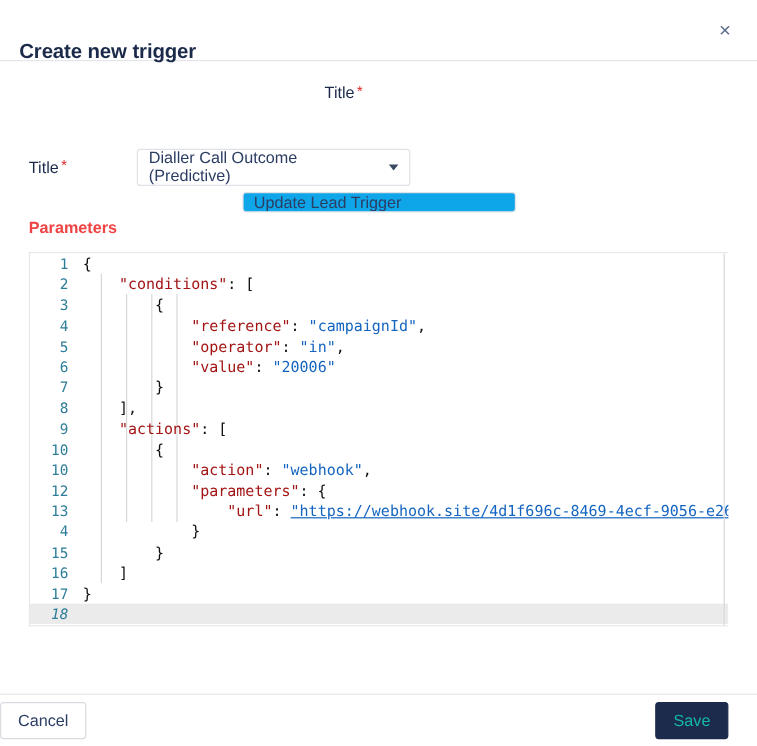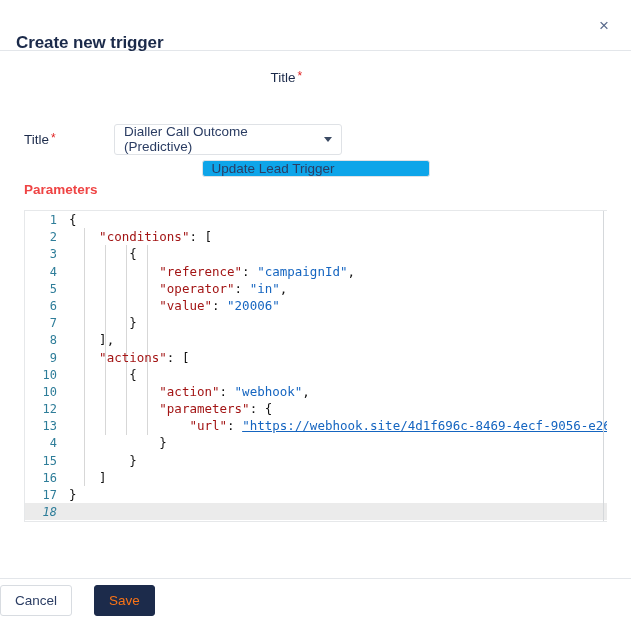--- a/index.html
+++ b/index.html
@@ -198,43 +198,43 @@
 
   
   .modal-footer {
     position: absolute;
     left: 0; right: 0;
     top: 578px;
     height: 44px;
     border-top: 1px solid #e3e6ea;
     display: flex;
     align-items: center;
-    justify-content: flex-start;
+    justify-content: space-between;
     padding-right: 24px;
     box-sizing: border-box;
-    gap: 22px;
+    gap: 8px;
   }
   .btn {
     font-family: "Liberation Sans", sans-serif;
     font-size: 13.5px;
     border-radius: 3px;
     padding: 0 14px;
     height: 31px;
     cursor: pointer;
     box-sizing: border-box;
   }
   .btn-cancel {
     background: #ffffff;
     border: 1px solid #d8dce1;
     color: #2b3d63;
   }
   .btn-save {
     background: #1c2b4b;
     border: 1px solid #1c2b4b;
-    color: #f97316;
+    color: #14b8a6;
   }
 </style>
 </head>
 <body>
 
 <div class="modal-header">
   <div class="modal-title">Create new trigger</div>
   <button class="close-btn">×</button>
 </div>
 

